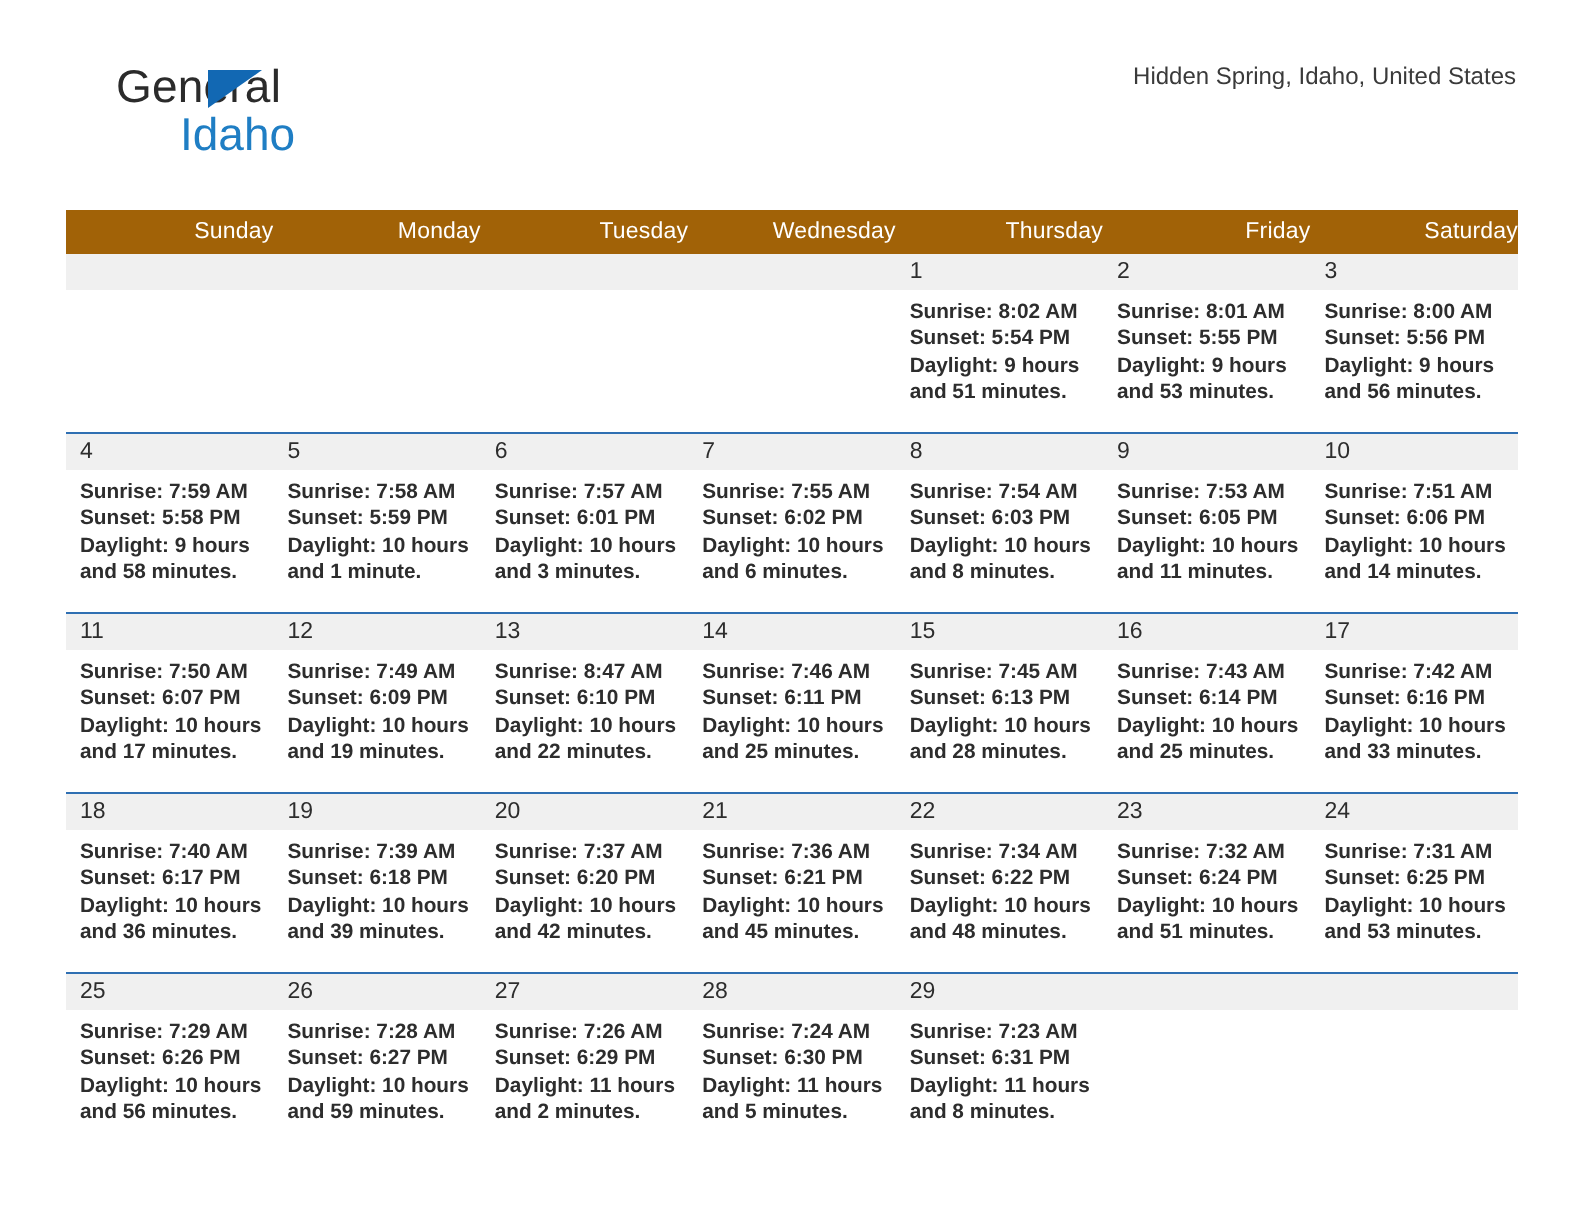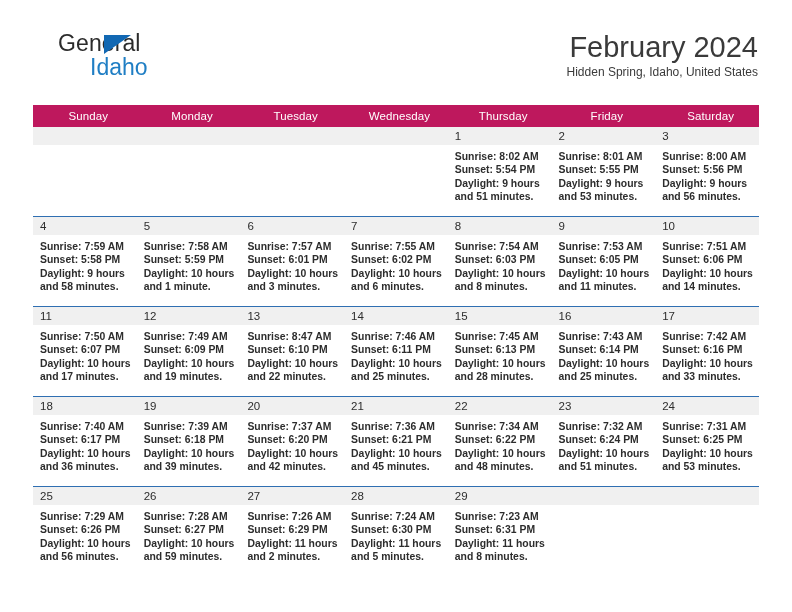--- a/index.html
+++ b/index.html
@@ -92,25 +92,25 @@
     width: 726px;
   }
   table.cal {
     border-collapse: collapse;
     table-layout: fixed;
     width: 726px;
   }
   table.cal col { width: 103.71px; }
 
   thead th {
-    background: #be185d;
+    background: #a16207;
     color: #ffffff;
     font-size: 11.5px;
     font-weight: normal;
-    text-align: center;
+    text-align: right;
     padding: 5px 0 5px 7px;
     height: 12px;
     vertical-align: middle;
     letter-spacing: .1px;
   }
 
   tbody tr.week-row > td {
     border-top: 1.6px solid #2f6fb2;
     padding: 0;
     vertical-align: top;
@@ -149,21 +149,20 @@
 
 <div class="page">
 
   <div class="masthead">
     <div class="brand">
       <span class="brand-general">General</span>
       <span class="brand-flag"></span>
       <span class="brand-blue">Idaho</span>
     </div>
     <div class="title-wrap">
-      <h1 class="month-title">February 2024</h1>
       <div class="location">Hidden Spring, Idaho, United States</div>
     </div>
   </div>
 
   <div class="calendar">
     <table class="cal">
       <colgroup>
         <col>
           <col>
           <col>

